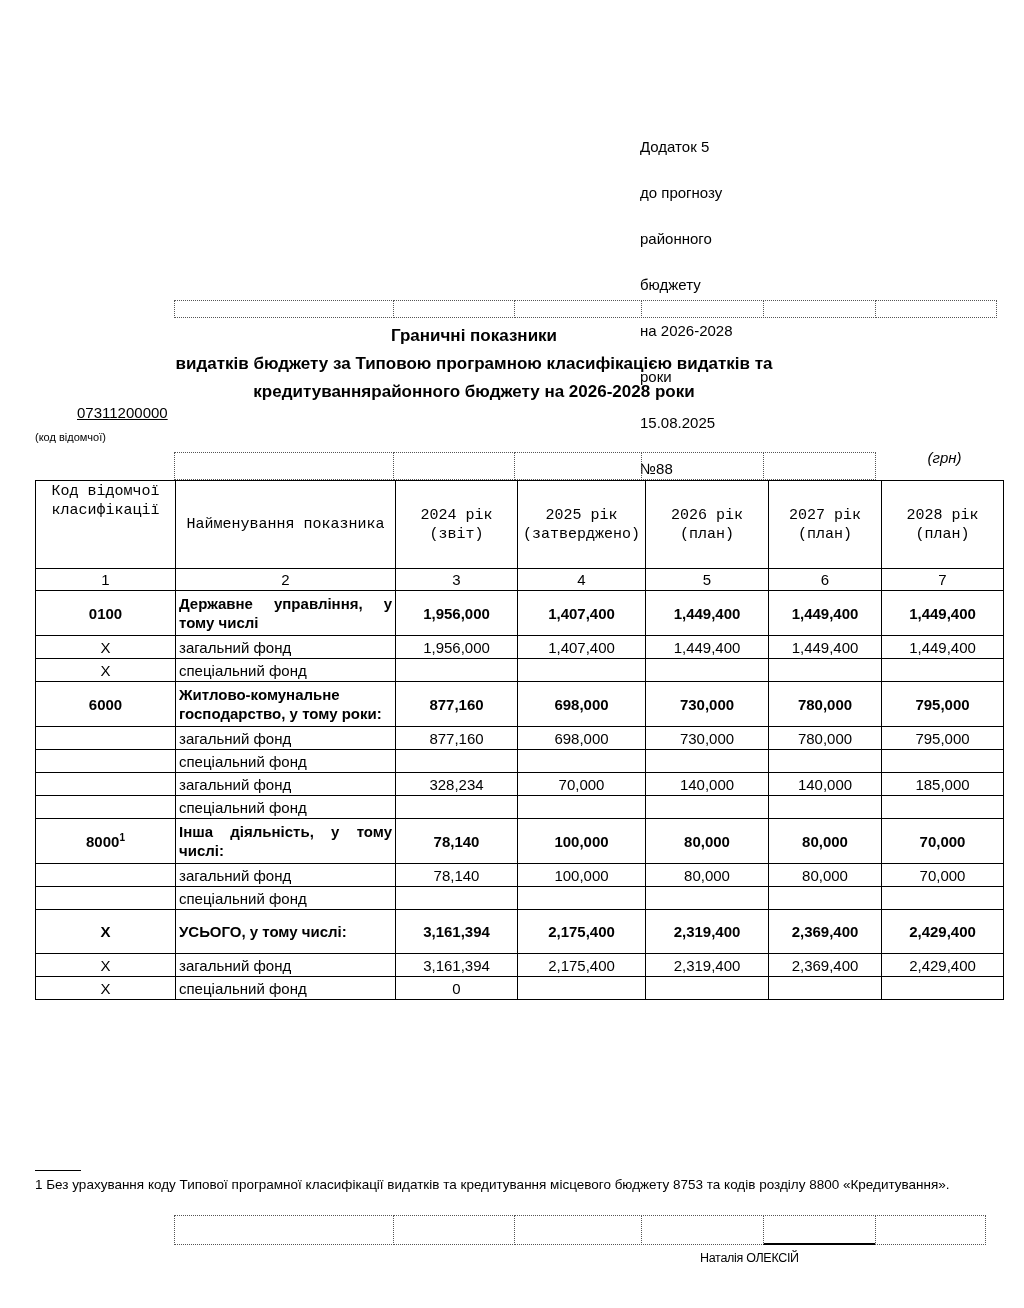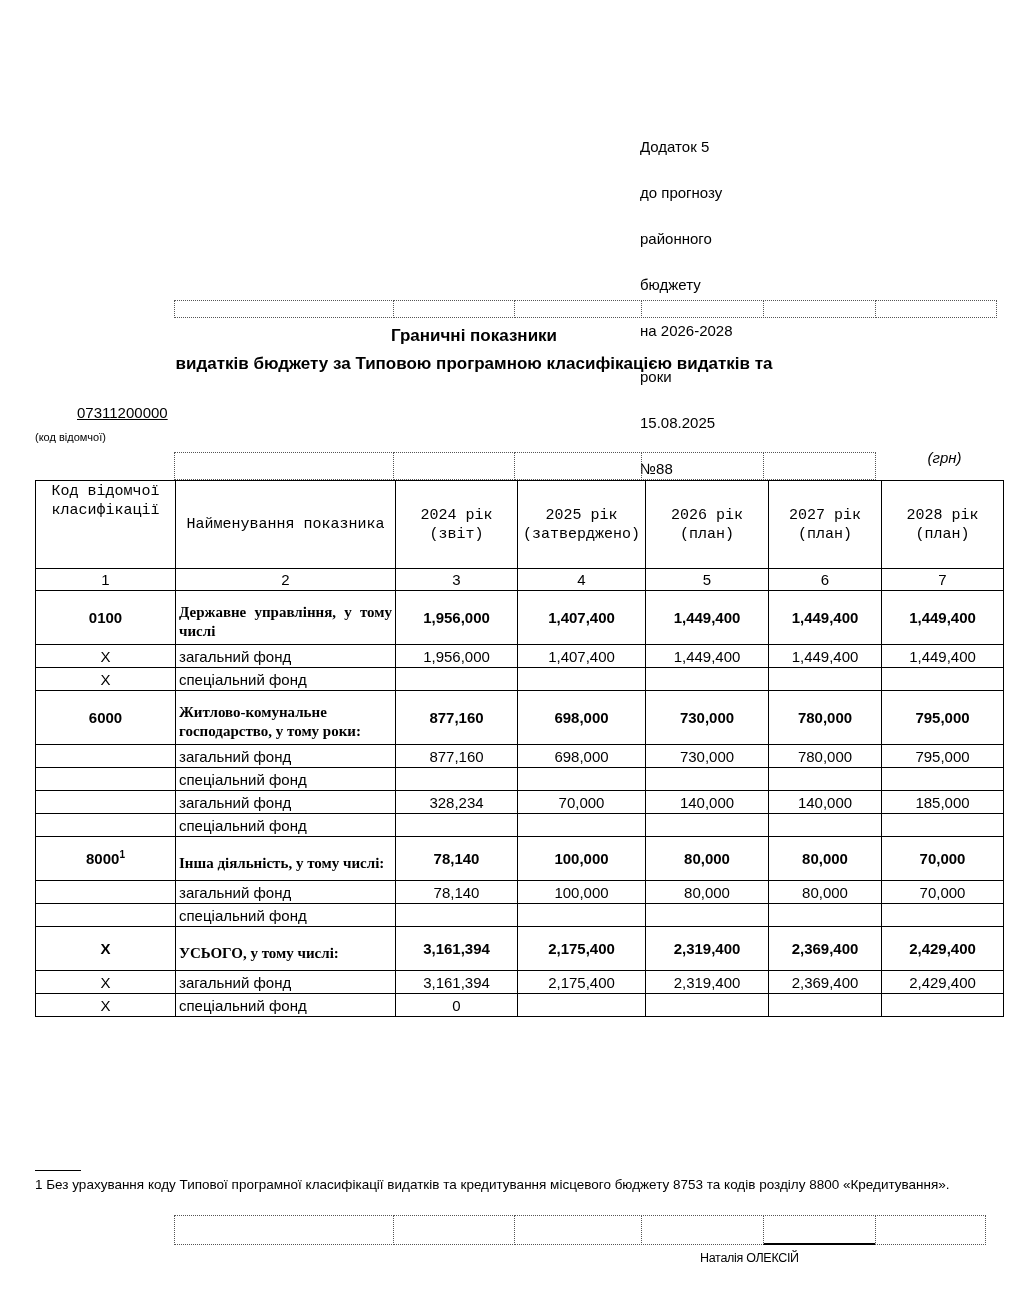--- a/index.html
+++ b/index.html
@@ -36,21 +36,21 @@
     font-weight:normal;overflow:hidden;}
   th.h{vertical-align:middle;text-align:center;height:88px;line-height:19px;font-family:Liberation Mono, monospace;}
   th.h-code{vertical-align:top;padding-top:4px;}
   tr.rownums td{text-align:center;height:22px;}
   td.col-code{text-align:center;vertical-align:middle;margin-top:8px;}
   td.col-name{text-align:left;vertical-align:middle;line-height:19px;}
   td.col-num{text-align:center;vertical-align:middle;}
   tr.fund{height:23px;}
   tr.bold-row{height:44px;}
   tr.bold-row td{font-weight:bold;}
-  tr.bold-row td.col-name{text-align:justify;padding-top:12px;padding-bottom:3px;font-family:Liberation Serif, serif;}
+  tr.bold-row td.col-name{text-align:justify;padding-top:3px;padding-bottom:3px;}
   sup{font-size:10px;vertical-align:super;line-height:0;}
 
   
   .footnote-rule{left:35px;top:1170px;width:46px;border-top:1px solid #000;height:0;}
   .footnote{left:35px;top:1176px;width:915px;font-size:13.5px;line-height:18px;}
 
   
   .sig-title{left:35px;top:1308px;font-size:17.5px;letter-spacing:-0.6px;}
   .sig-name{left:700px;top:1251px;font-size:12.5px;letter-spacing:-0.3px;}
 </style>
@@ -73,20 +73,21 @@
   <div class="dcell" style="width:122px"></div>
   <div class="dcell" style="width:128px"></div>
   <div class="dcell" style="width:123px"></div>
   <div class="dcell" style="width:113px"></div>
   <div class="dcell" style="width:122px"></div>
 </div>
 
 <div class="abs doc-title">
   <div>Граничні показники</div>
   <div>видатків бюджету за Типовою програмною класифікацією видатків та</div>
+  <div>кредитуваннярайонного бюджету на 2026-2028 роки</div>
 </div>
 
 <div class="abs budget-code">07311200000</div>
 <div class="abs budget-code-label">(код відомчої)</div>
 
 <div class="abs currency-note">(грн)</div>
 
 <div class="dotted-row" style="left:174px;top:452px;height:28px;">
   <div class="dcell" style="width:220px"></div>
   <div class="dcell" style="width:122px"></div>

